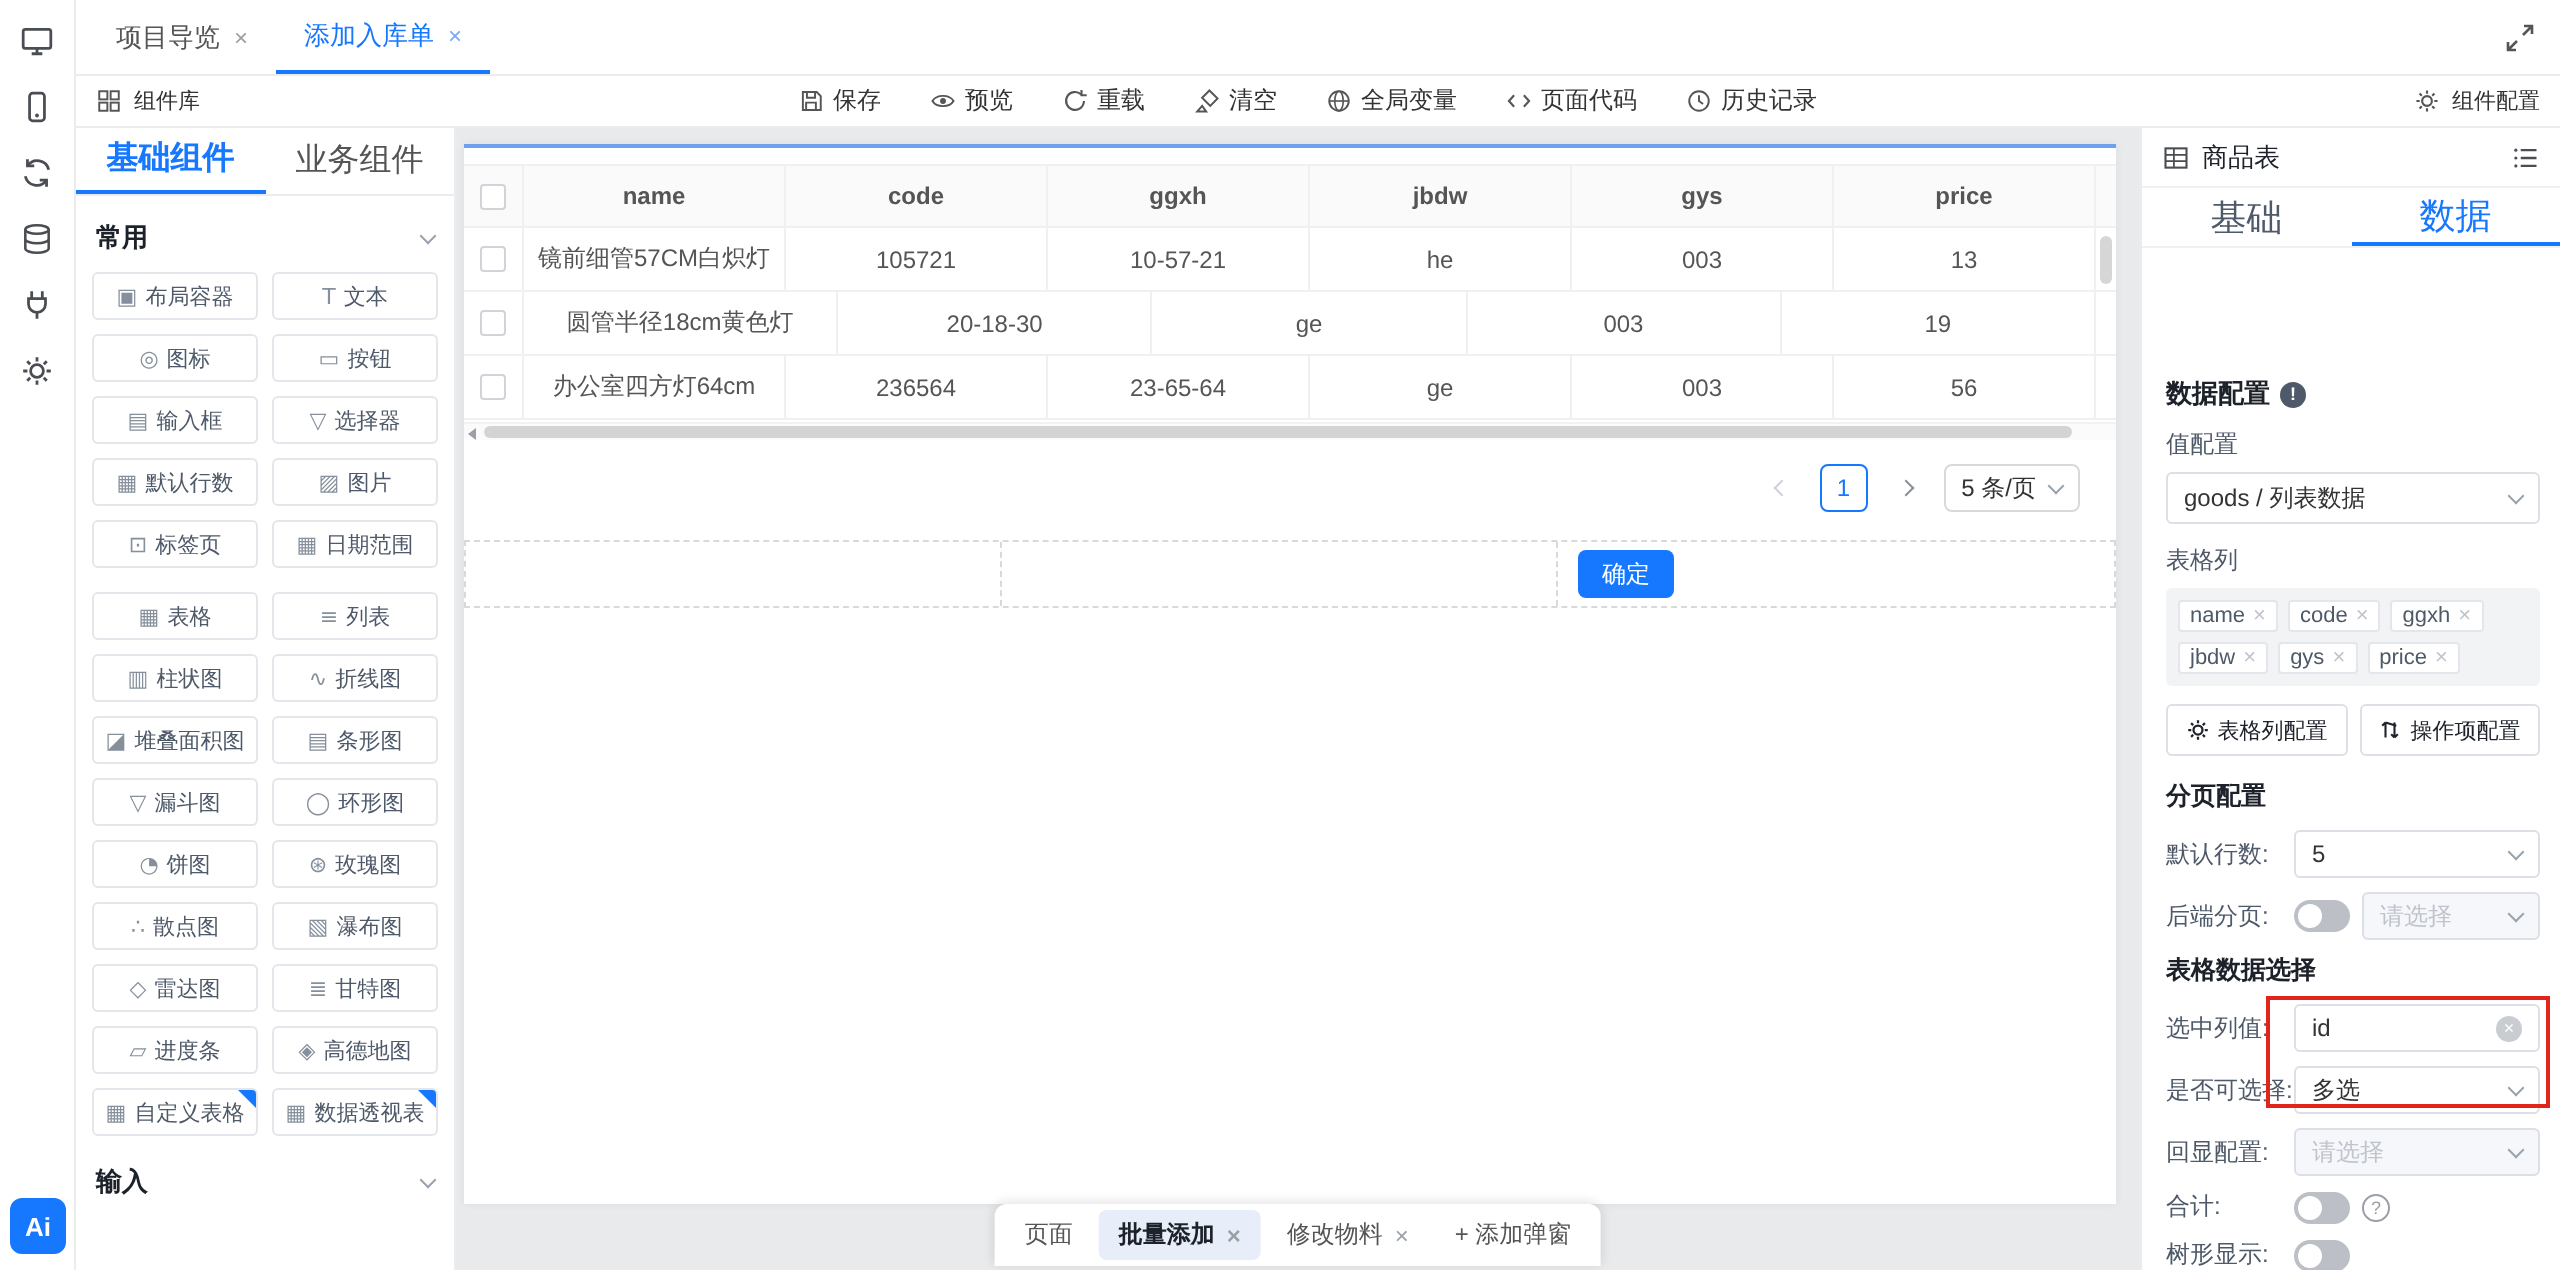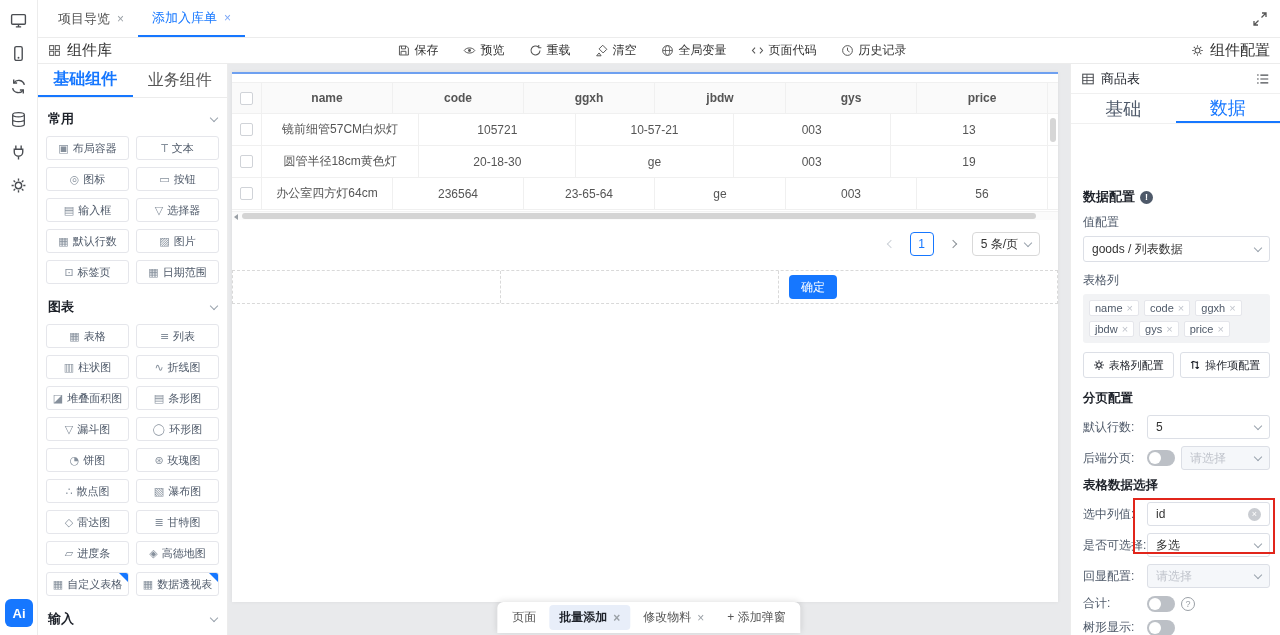--- a/index.html
+++ b/index.html
@@ -19,21 +19,21 @@
   .tabbar { height:38px; flex:none; border-bottom:1px solid #ececec; display:flex; align-items:stretch; padding-left:6px; position:relative; background:#fff; }
   .top-tabs { display:flex; }
   .top-tab { display:flex; align-items:center; gap:7px; padding:0 14px; font-size:13px; color:#555; cursor:pointer; }
   .top-tab.active { color:#1677ff; border-bottom:2px solid #1677ff; }
   .top-tab .x { font-size:12px; color:#9aa0a6; }
   .top-tab.active .x { color:#7ba7f7; }
   .fullscreen { position:absolute; right:12px; top:11px; width:16px; height:16px; cursor:pointer; }
 
   
   .toolbar { height:26px; flex:none; border-bottom:1px solid #ececec; display:flex; align-items:center; justify-content:space-between; padding:0 10px; background:#fff; }
-  .tb-group { display:flex; align-items:center; gap:5px; font-size:15px; color:#333; cursor:pointer; }
+  .tb-group { display:flex; align-items:center; gap:5px; font-size:11px; color:#333; cursor:pointer; }
   .tb-center { display:flex; align-items:center; gap:24px; }
   .tb-btn { display:flex; align-items:center; gap:4px; font-size:12px; color:#333; cursor:pointer; }
   .tb-ic { width:14px; height:14px; display:flex; align-items:center; }
   .tb-ic svg { width:13px; height:13px; }
 
   .content { flex:1; display:flex; min-height:0; }
 
   
   .sidebar { width:190px; flex:none; background:#fff; border-right:1px solid #ececec; overflow:hidden; }
   .side-tabs { display:flex; height:34px; border-bottom:1px solid #ececec; }
@@ -317,24 +317,20 @@
               </div>
               <div class="item-btn">
                 <span class="glyph">⊡</span>
                 <span>标签页</span>
               </div>
               <div class="item-btn">
                 <span class="glyph">▦</span>
                 <span>日期范围</span>
               </div>
             </div>
-            <div class="section-head">
-              <span>图表</span>
-              <span class="chev down"></span>
-            </div>
             <div class="items-grid">
               <div class="item-btn">
                 <span class="glyph">▦</span>
                 <span>表格</span>
               </div>
               <div class="item-btn">
                 <span class="glyph">≡</span>
                 <span>列表</span>
               </div>
               <div class="item-btn">
@@ -426,20 +422,21 @@
                 <div class="t-gutter"></div>
               </div>
             <div>
                 <div class="t-row">
                   <div class="t-cell t-check">
                     <span class="cbx"></span>
                   </div>
                   <div class="t-cell">镜前细管57CM白炽灯</div>
                   <div class="t-cell">105721</div>
                   <div class="t-cell">10-57-21</div>
+                  <div class="t-cell">he</div>
                   <div class="t-cell">003</div>
                   <div class="t-cell">13</div>
                   <div class="t-gutter"></div>
                 </div>
                 <div class="t-row">
                   <div class="t-cell t-check">
                     <span class="cbx"></span>
                   </div>
                   <div class="t-cell">圆管半径18cm黄色灯</div>
                   <div class="t-cell">20-18-30</div>

